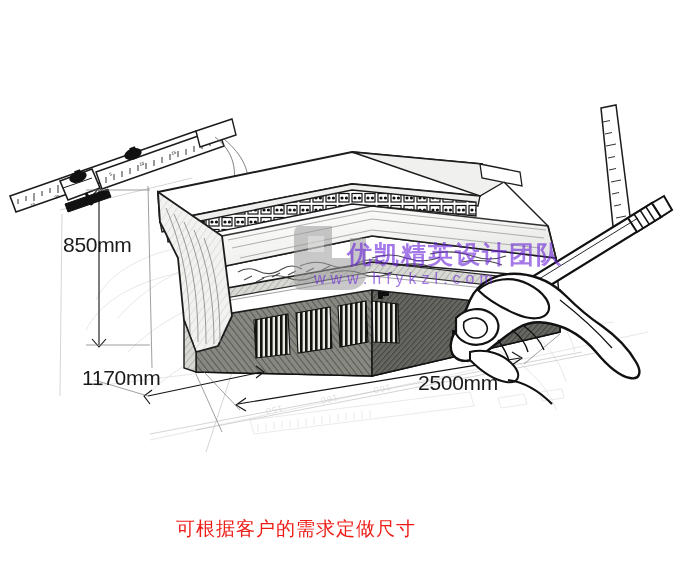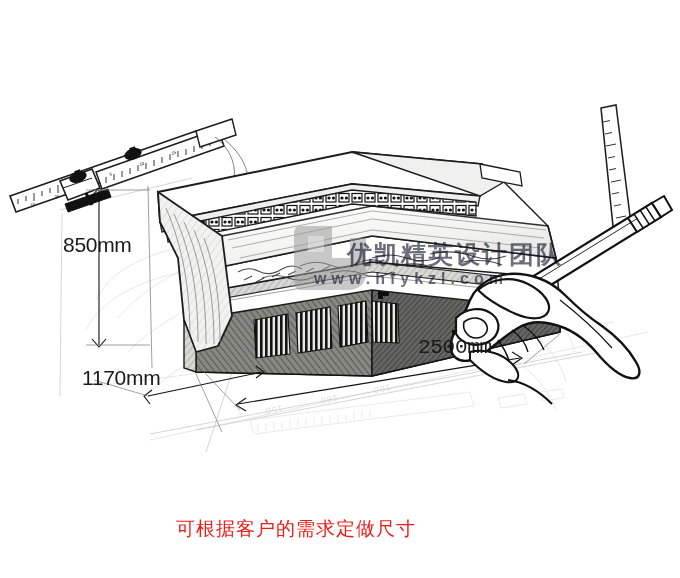--- a/index.html
+++ b/index.html
@@ -28,21 +28,21 @@
     position: absolute;
     font-family: "Liberation Sans", sans-serif;
     font-size: 21px;
     font-weight: 400;
     color: #1a1a1a;
     letter-spacing: -0.3px;
     white-space: nowrap;
   }
   #dim-height-label { left: 63px;  top: 233px; }
   #dim-depth-label  { left: 82px;  top: 366px; }
-  #dim-width-label  { left: 418px; top: 336px; font-family: Liberation Mono, monospace; }
+  #dim-width-label  { left: 418px; top: 371px; }
 
   #caption {
     position: absolute;
     left: 0;
     top: 516px;
     width: 592px;
     text-align: center;
     font-family: "Liberation Sans", sans-serif;
     font-size: 19px;
     font-weight: 400;
@@ -54,37 +54,37 @@
     position: absolute;
     left: 292px;
     top: 218px;
     width: 250px;
     height: 80px;
     pointer-events: none;
   }
   .wm-text {
     position: absolute;
     font-family: "Liberation Sans", sans-serif;
-    color: #0f172a;
+    color: #6d28d9;
     opacity: 0.62;
     white-space: nowrap;
   }
   #wm-cn {
     left: 55px;
     top: 20px;
     font-size: 25px;
     letter-spacing: 2px;
     font-weight: 700;
   }
   #wm-url {
     left: 22px;
     top: 52px;
     font-size: 16px;
     letter-spacing: 5px;
-    font-weight: 700;
+    font-weight: 400;
   }
 </style>
 </head>
 <body>
 
 <div id="page">
 
   <svg id="art" viewBox="0 0 680 578">
     <defs>
 

